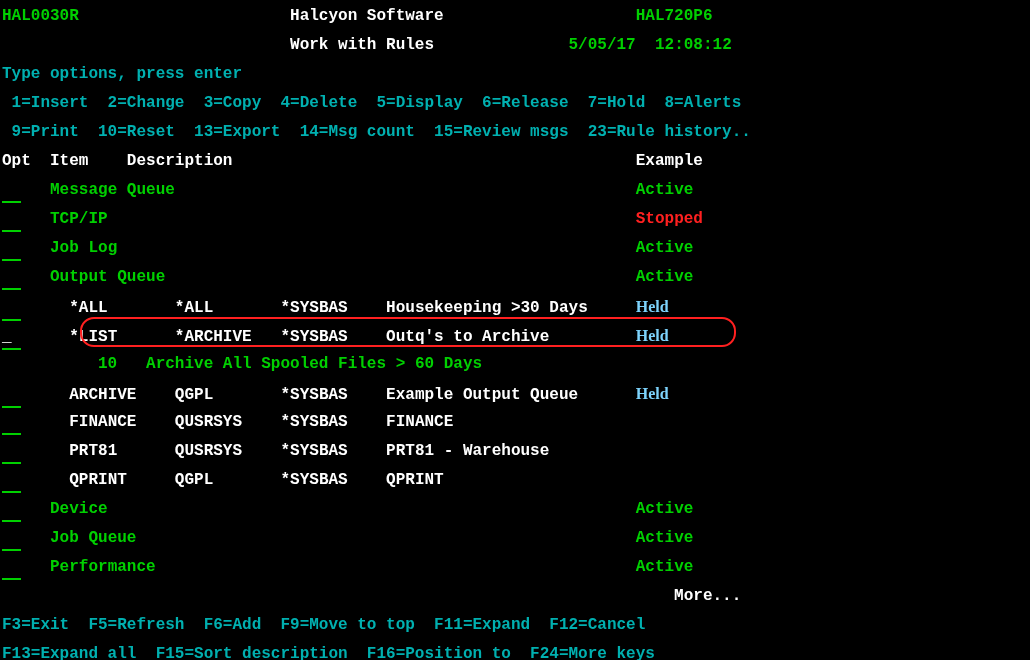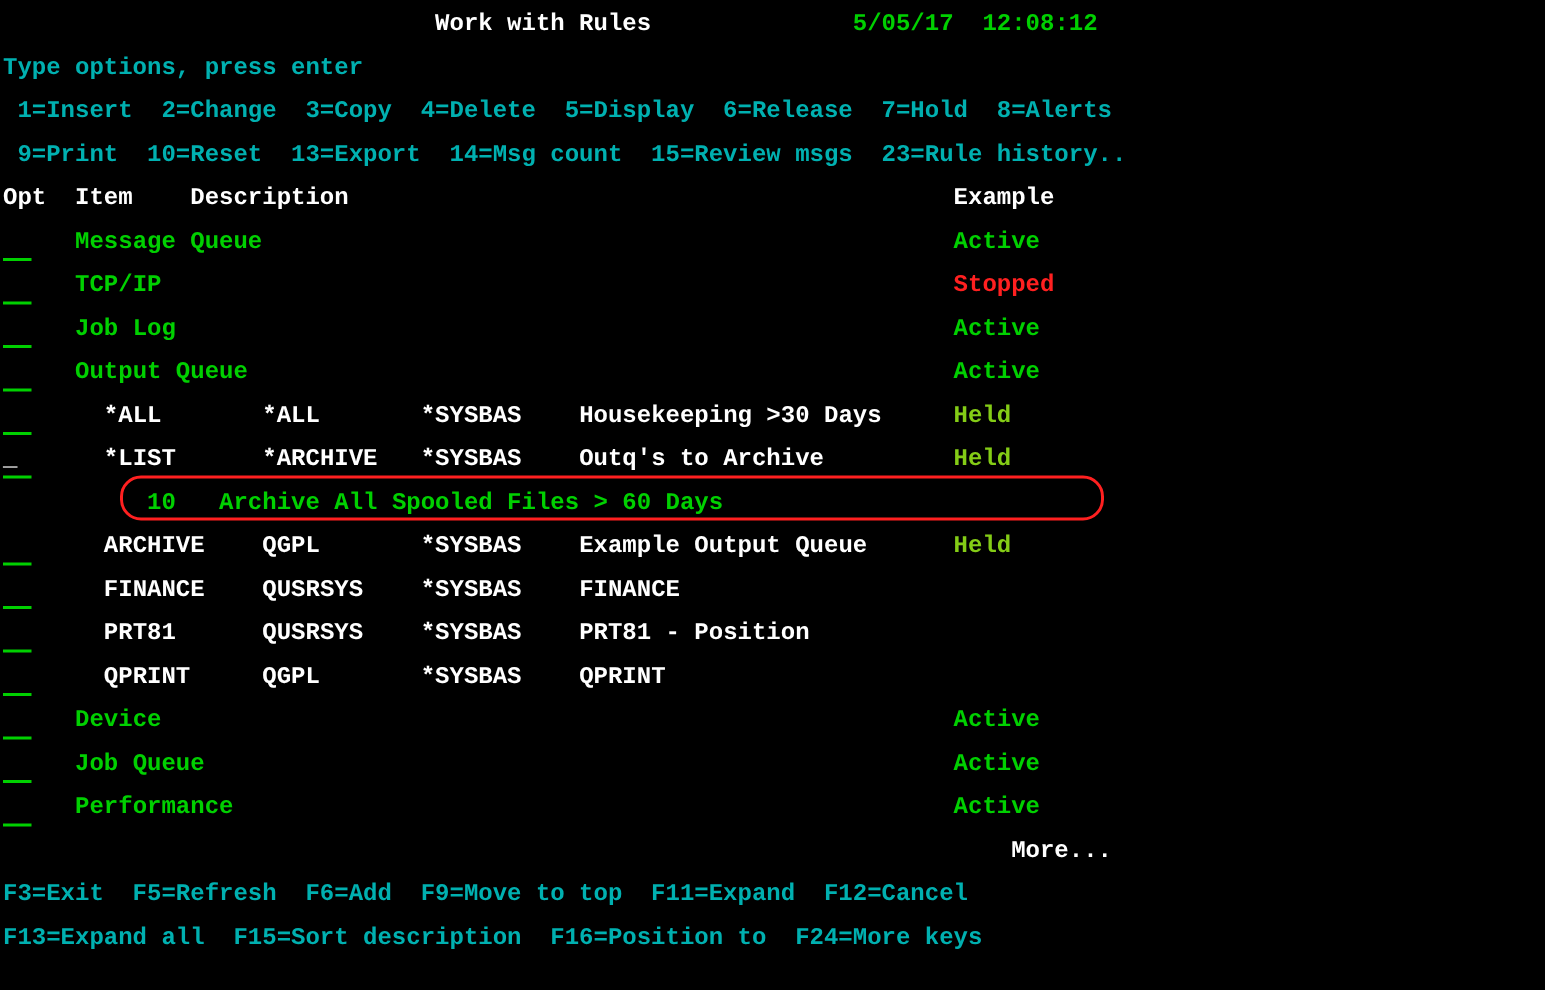--- a/index.html
+++ b/index.html
@@ -19,21 +19,21 @@
     padding: 2px 2px;
     box-sizing: border-box;
   }
   .row {
     white-space: pre;
     height: 29px;
   }
   .green  { color: #00d000; }
   .white  { color: #ffffff; }
   .cyan   { color: #00b0b0; margin-top: 43px; }
-  .blue   { color: #84cc16; }
+  .blue   { color: #7dd3fc; font-family: Liberation Serif, serif; }
   .red    { color: #ff2020; }
   .opt-marker {
     display: inline-block;
     width: 2ch;
     border-bottom: 2px solid #00d000;
     line-height: 22px;
     vertical-align: baseline;
     color: #00d000;
   }
   .opt-marker-cursor {
@@ -47,35 +47,36 @@
     box-sizing: border-box;
   }
   .screen {
     position: relative;
   }
 </style>
 </head>
 <body>
 
 <div class="screen" id="screen">
+    <div class="row"><span class="green">HAL0030R                      </span><span class="white">Halcyon Software                    </span><span class="green">HAL720P6</span></div>
     <div class="row"><span>                              </span><span class="white">Work with Rules              </span><span class="green">5/05/17  </span><span class="green">12:08:12</span></div>
     <div class="row"><span class="cyan">Type options, press enter</span></div>
     <div class="row"><span class="cyan"> 1=Insert  2=Change  3=Copy  4=Delete  5=Display  6=Release  7=Hold  8=Alerts</span></div>
     <div class="row"><span class="cyan"> 9=Print  10=Reset  13=Export  14=Msg count  15=Review msgs  23=Rule history..</span></div>
     <div class="row"><span class="white">Opt  </span><span class="white">Item    </span><span class="white">Description                                          </span><span class="white">Example</span></div>
     <div class="row"><span><span class="opt-marker">  </span></span><span>   </span><span class="green">Message Queue                                                </span><span class="green">Active</span></div>
     <div class="row"><span><span class="opt-marker">  </span></span><span>   </span><span class="green">TCP/IP                                                       </span><span class="red">Stopped</span></div>
     <div class="row"><span><span class="opt-marker">  </span></span><span>   </span><span class="green">Job Log                                                      </span><span class="green">Active</span></div>
     <div class="row"><span><span class="opt-marker">  </span></span><span>   </span><span class="green">Output Queue                                                 </span><span class="green">Active</span></div>
     <div class="row"><span><span class="opt-marker">  </span></span><span>     </span><span class="white">*ALL       </span><span class="white">*ALL       </span><span class="white">*SYSBAS    </span><span class="white">Housekeeping &gt;30 Days     </span><span class="blue">Held</span></div>
     <div class="row"><span><span class="opt-marker opt-marker-cursor">_ </span></span><span>     </span><span class="white">*LIST      </span><span class="white">*ARCHIVE   </span><span class="white">*SYSBAS    </span><span class="white">Outq's to Archive         </span><span class="blue">Held</span></div>
     <div class="row"><span>          </span><span class="green">10   </span><span class="green">Archive All Spooled Files &gt; 60 Days</span></div>
     <div class="row"><span><span class="opt-marker">  </span></span><span>     </span><span class="white">ARCHIVE    </span><span class="white">QGPL       </span><span class="white">*SYSBAS    </span><span class="white">Example Output Queue      </span><span class="blue">Held</span></div>
     <div class="row"><span><span class="opt-marker">  </span></span><span>     </span><span class="white">FINANCE    </span><span class="white">QUSRSYS    </span><span class="white">*SYSBAS    </span><span class="white">FINANCE                   </span><span></span></div>
-    <div class="row"><span><span class="opt-marker">  </span></span><span>     </span><span class="white">PRT81      </span><span class="white">QUSRSYS    </span><span class="white">*SYSBAS    </span><span class="white">PRT81 - Position         </span><span></span></div>
+    <div class="row"><span><span class="opt-marker">  </span></span><span>     </span><span class="white">PRT81      </span><span class="white">QUSRSYS    </span><span class="white">*SYSBAS    </span><span class="white">PRT81 - Warehouse         </span><span></span></div>
     <div class="row"><span><span class="opt-marker">  </span></span><span>     </span><span class="white">QPRINT     </span><span class="white">QGPL       </span><span class="white">*SYSBAS    </span><span class="white">QPRINT                    </span><span></span></div>
     <div class="row"><span><span class="opt-marker">  </span></span><span>   </span><span class="green">Device                                                       </span><span class="green">Active</span></div>
     <div class="row"><span><span class="opt-marker">  </span></span><span>   </span><span class="green">Job Queue                                                    </span><span class="green">Active</span></div>
     <div class="row"><span><span class="opt-marker">  </span></span><span>   </span><span class="green">Performance                                                  </span><span class="green">Active</span></div>
     <div class="row"><span>                                                                      </span><span class="white">More...</span></div>
     <div class="row"><span class="cyan">F3=Exit  F5=Refresh  F6=Add  F9=Move to top  F11=Expand  F12=Cancel</span></div>
     <div class="row"><span class="cyan">F13=Expand all  F15=Sort description  F16=Position to  F24=More keys</span></div>
     <div class="highlight-box" style="left: 78px; top: 315px; width: 656px; height: 30px;"></div>
   </div>
 

